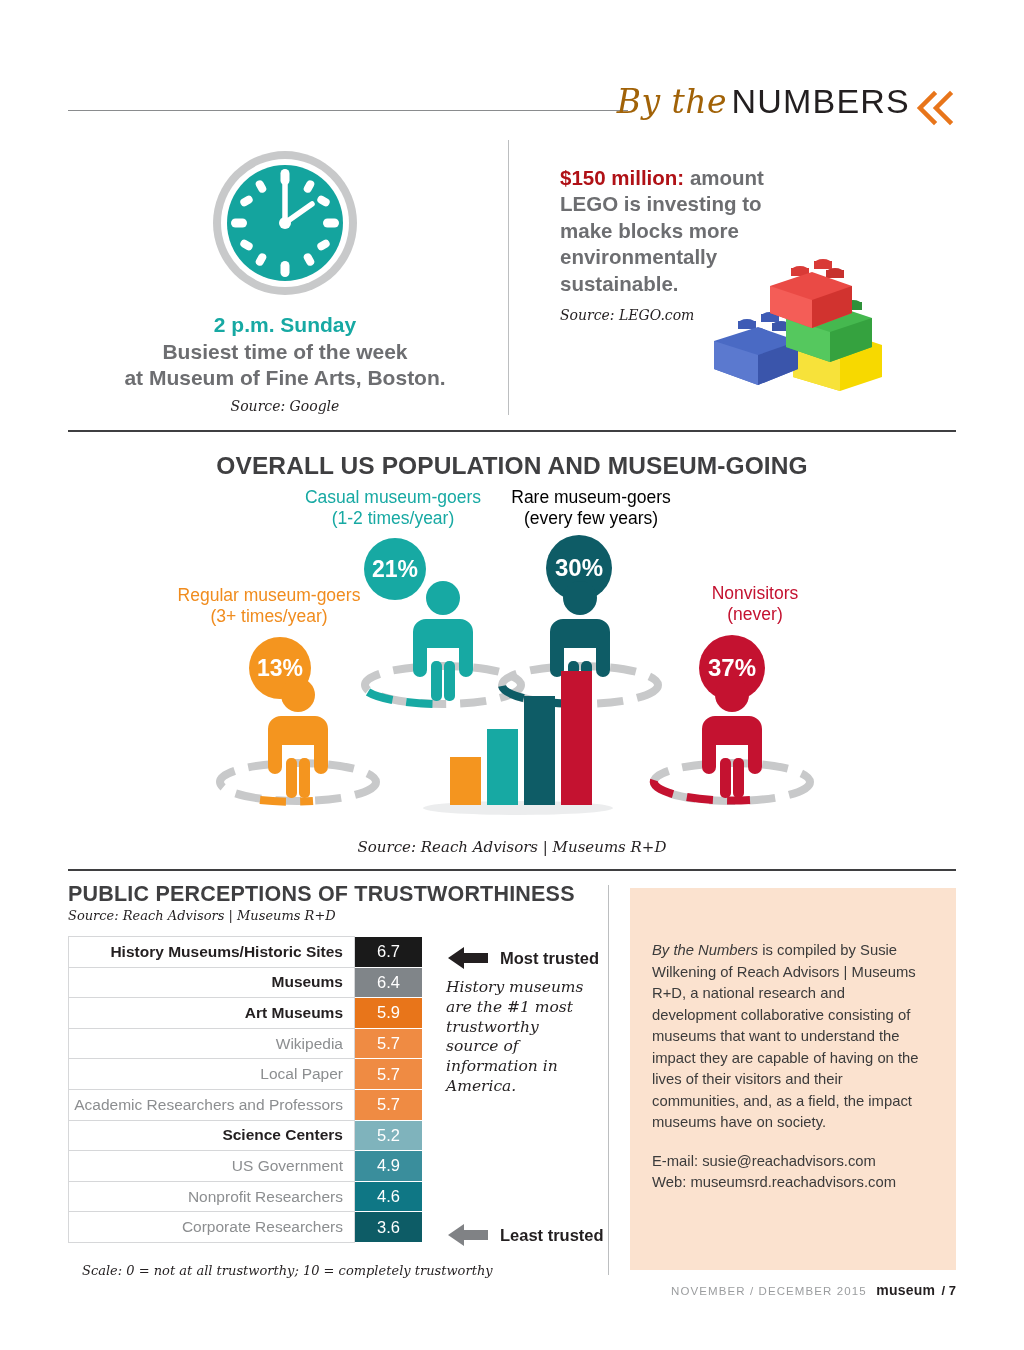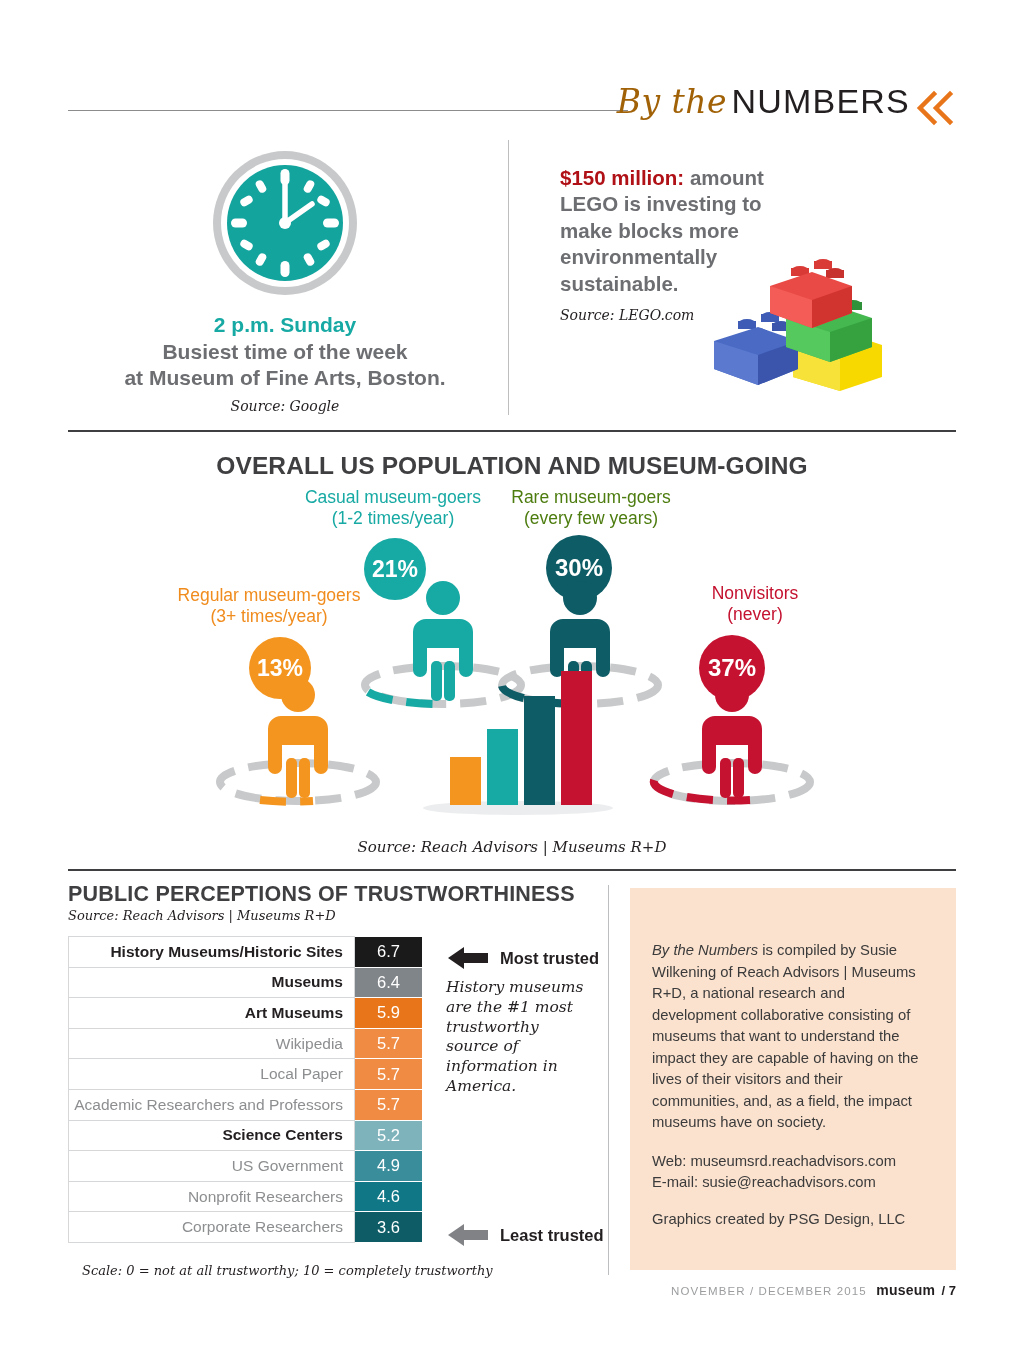--- a/index.html
+++ b/index.html
@@ -305,21 +305,21 @@
   <div class="mg-stage">
 
     <div class="mg-label" style="left:76px; top:105px; width:250px; color:#f08c1e;">
       <div>Regular museum-goers</div>
       <div>(3+ times/year)</div>
     </div>
     <div class="mg-label" style="left:200px; top:7px; width:250px; color:#17a9a3;">
       <div>Casual museum-goers</div>
       <div>(1-2 times/year)</div>
     </div>
-    <div class="mg-label" style="left:398px; top:7px; width:250px; color:#4d7c0f;">
+    <div class="mg-label" style="left:398px; top:7px; width:250px; color:#000000;">
       <div>Rare museum-goers</div>
       <div>(every few years)</div>
     </div>
     <div class="mg-label" style="left:562px; top:103px; width:250px; color:#c41230;">
       <div>Nonvisitors</div>
       <div>(never)</div>
     </div>
 
     <div class="bubble" style="left:181px; top:157px; width:62px; height:62px; background:#f4951f; font-size:23px;">
       <span>13%</span>
@@ -452,24 +452,23 @@
       <svg width="44" height="26" viewBox="0 0 44 26">
         <path d="M2 13 L18 2 L18 8 L42 8 L42 18 L18 18 L18 24 Z" fill="#808285"></path>
       </svg>
       <span class="callout-head">Least trusted</span>
     </div>
   </div>
 
   <div class="panel">
     <p><span class="ital">By the Numbers</span><span> is compiled by Susie Wilkening  of Reach Advisors | Museums R+D,  a national research and development collaborative consisting of museums that want to understand the impact they are capable of having on the lives of their visitors and their communities, and, as a field, the impact museums have on society.</span></p>
     <div class="gap"></div>
+    <p>E-mail:  susie@reachadvisors.com</p>
     <p>Web:  museumsrd.reachadvisors.com</p>
-    <p>E-mail:  susie@reachadvisors.com</p>
     <div class="gap-s"></div>
-    <p> Graphics created by PSG Design, LLC</p>
   </div>
 
   <div class="footer">
     <span class="date">NOVEMBER / DECEMBER 2015</span>
     <span>&nbsp;&nbsp;</span><span class="mag">museum</span>
     <span>&nbsp;</span><span class="pg">/ 7</span>
   </div>
 
 </div>
 

